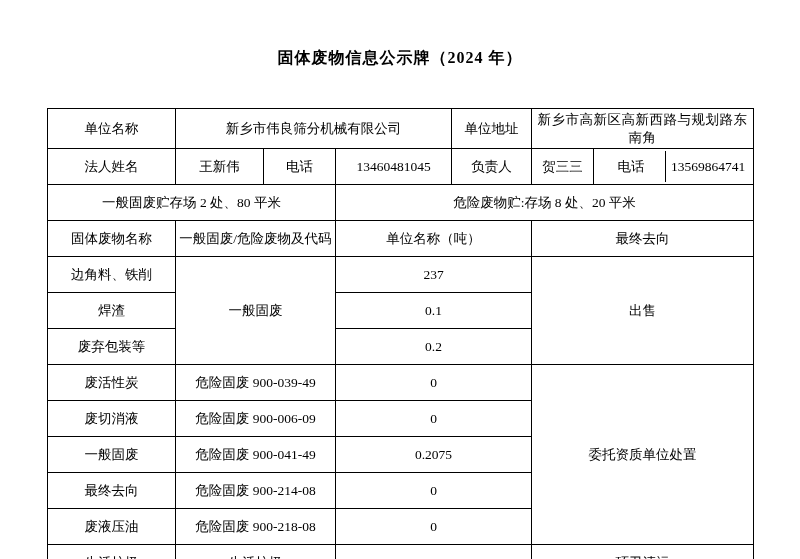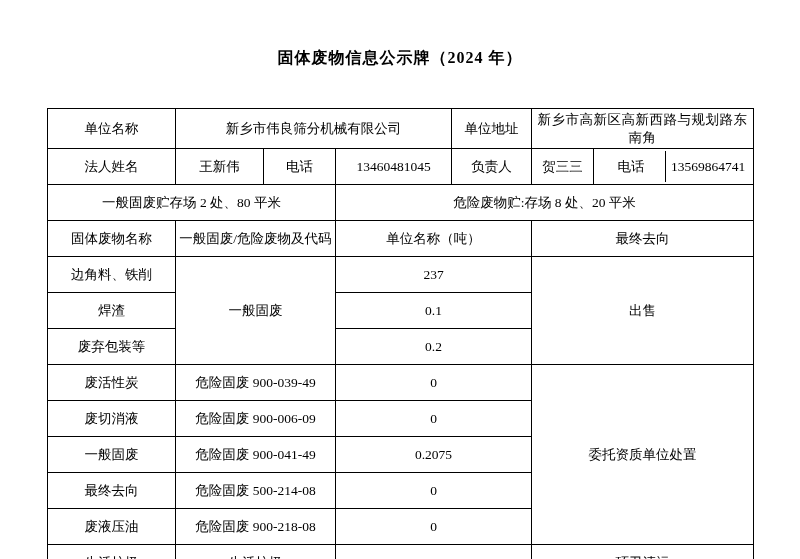--- a/index.html
+++ b/index.html
@@ -148,21 +148,21 @@
         </tr>
 
         <tr>
           <td>一般固废</td>
           <td colspan="2" class="blue nowrap">危险固废  900-041-49</td>
           <td colspan="2">0.2075</td>
         </tr>
 
         <tr>
           <td>最终去向</td>
-          <td colspan="2" class="blue nowrap">危险固废  500-214-08</td>
+          <td colspan="2" class="blue nowrap">危险固废  900-214-08</td>
           <td colspan="2">0</td>
         </tr>
 
         <tr>
           <td>废液压油</td>
           <td colspan="2" class="blue nowrap">危险固废  900-218-08</td>
           <td colspan="2">0</td>
         </tr>
 
         <tr>

